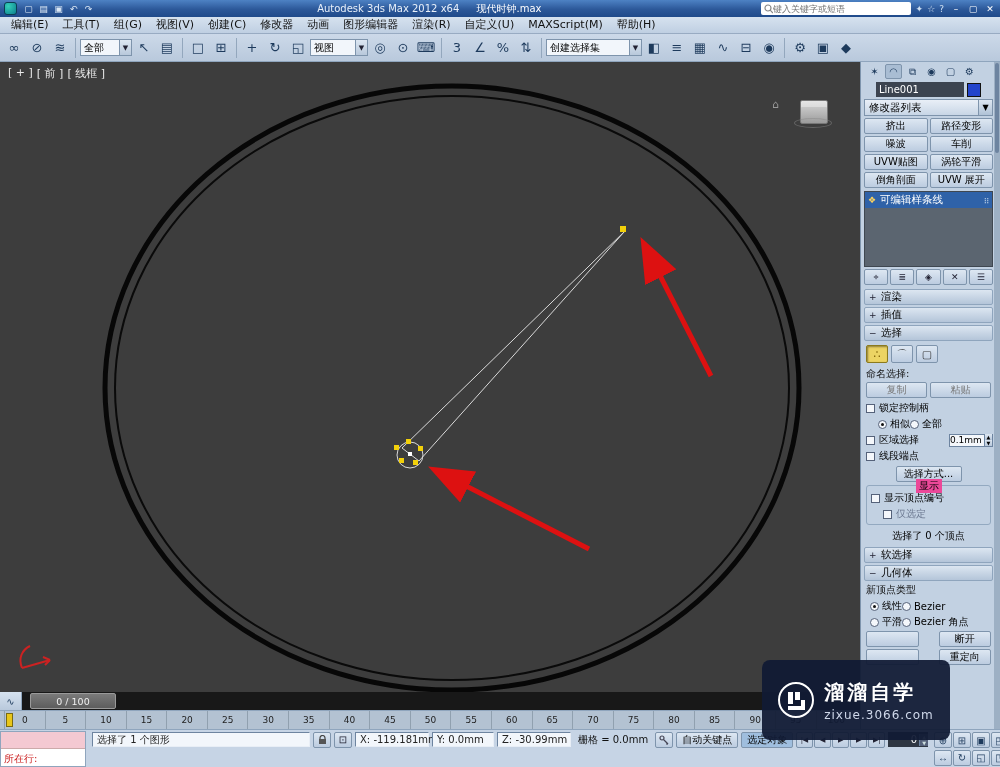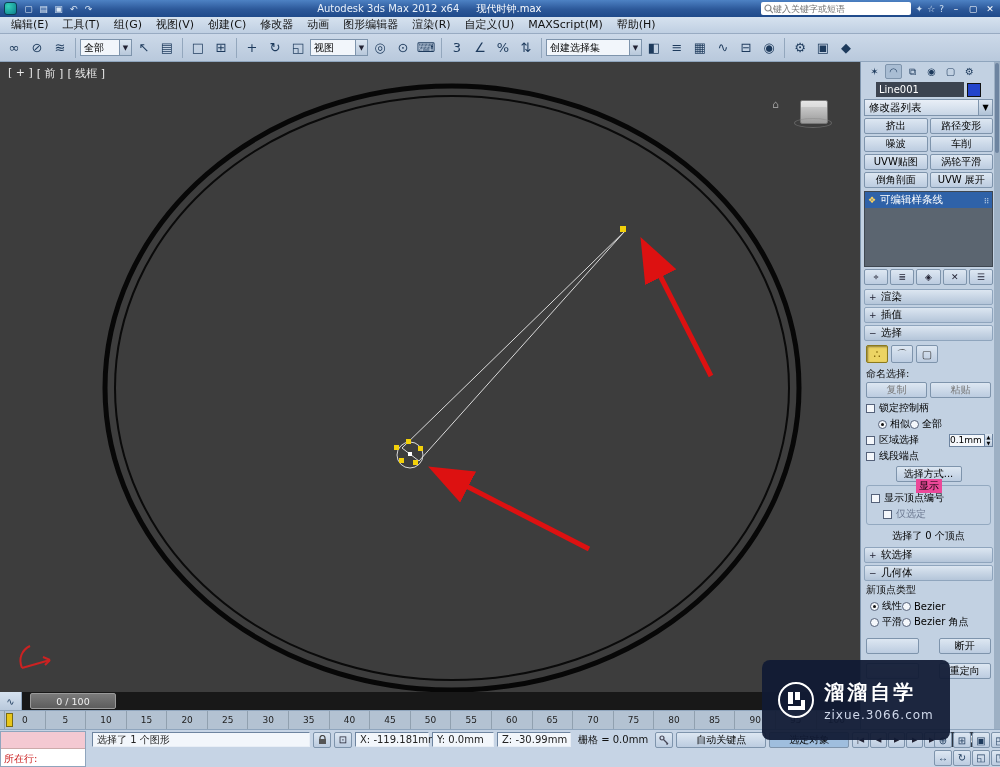--- a/index.html
+++ b/index.html
@@ -104,21 +104,21 @@
   .spinfield { margin-left:auto; width:44px; height:13px; background:#f4f7fb; border:1px solid #6d84a0;
                display:flex; align-items:center; font-size:9px; }
   .spinfield .val { flex:1; text-align:right; padding-right:2px; }
   .spin { width:9px; display:flex; flex-direction:column; border-left:1px solid #6d84a0; }
   .spin span { font-size:5px; line-height:6px; text-align:center; background:linear-gradient(#dde7f2,#b8c8db); }
   .centerbtn { margin:3px auto 2px auto; width:66px; }
   .group { border:1px solid #93a9c0; border-radius:3px; margin:3px 2px; padding:3px 2px 3px 2px; position:relative; }
   .group .gtitle { position:absolute; top:-7px; left:6px; background:#ec4899; padding:0 3px; font-size:10px;margin-left:43px; }
   .dim { color:#6b7890; }
   .centtext { text-align:center; font-size:10px; margin:4px 0; }
-  .geo-btnrow { display:flex; gap:20px; margin:9px 2px; }
+  .geo-btnrow { display:flex; gap:20px; margin:2px 2px; }
   .geo-btnrow .btn3d { flex:1; }
 
   
   .timeline { height:18px; display:flex; }
   .mini-btn { width:22px; background:linear-gradient(#d6e2ef,#b9c9dc); border-right:1px solid #8fa5bd;
               display:flex; align-items:center; justify-content:center; font-size:10px; color:#1d3a5c; }
   .tl-bar { flex:1; background:#181818; position:relative; }
   .tl-slider { position:absolute; left:8px; top:1px; bottom:1px; width:86px; background:linear-gradient(#7a7a7a,#5d5d5d);
                border:1px solid #9a9a9a; border-radius:2px; color:#f0f0f0; font-size:9.5px;
                display:flex; align-items:center; justify-content:center; }
@@ -132,21 +132,21 @@
   .statusbar { height:38px; background:#c6d4e5; border-top:1px solid #8fa5bd; position:relative; }
   .srow { display:flex; align-items:center; gap:3px; padding-left:92px; height:19px; }
   .srow2 { height:18px; }
   .listener { position:absolute; left:0; top:1px; width:86px; height:36px; border:1px solid #8fa5bd; }
   .listener .rec { height:17px; background:#f4c9d2; border-bottom:1px solid #caa; }
   .listener .lst { height:17px; background:#fff; color:#c22; font-size:10px; padding:3px 3px; }
   .sunken { background:#f2f6fb; border:1px solid; border-color:#6d84a0 #e8eef6 #e8eef6 #6d84a0;
             height:15px; font-size:10px; display:flex; align-items:center; padding:0 4px; color:#222; white-space:nowrap; }
   .icbtn { width:18px; height:16px; display:flex; align-items:center; justify-content:center;
            background:linear-gradient(#dde7f2,#bccce0); border:1px solid #7e94ac; border-radius:2px; font-size:10px; color:#223; }
-  .sbtn { height:16px; font-size:10px; padding:0 19px; background:linear-gradient(#dde7f2,#bccce0);
+  .sbtn { height:16px; font-size:10px; padding:0 5px; background:linear-gradient(#dde7f2,#bccce0);
           border:1px solid #7e94ac; border-radius:2px; color:#000; font-family:"DejaVu Sans", sans-serif; white-space:nowrap; }
   .sbtn.hl { background:#9fbede; }
   .playb { display:flex; gap:1px; align-items:center; }
   .playb .icbtn { width:17px; font-size:7px; }
   .framefield { width:40px; height:15px; background:#2e3642; color:#fff; font-size:10px; display:flex; align-items:center; }
   .framefield .val { flex:1; text-align:right; padding-right:2px; }
   .framefield .spin span { background:#55617a; color:#cdd; }
   .navcluster { position:absolute; right:2px; top:2px; width:64px; height:34px; display:grid;
                 grid-template-columns:repeat(4,1fr); gap:1px; }
   .nav-icon { display:flex; align-items:center; justify-content:center; font-size:10px; color:#1d3a5c; }

